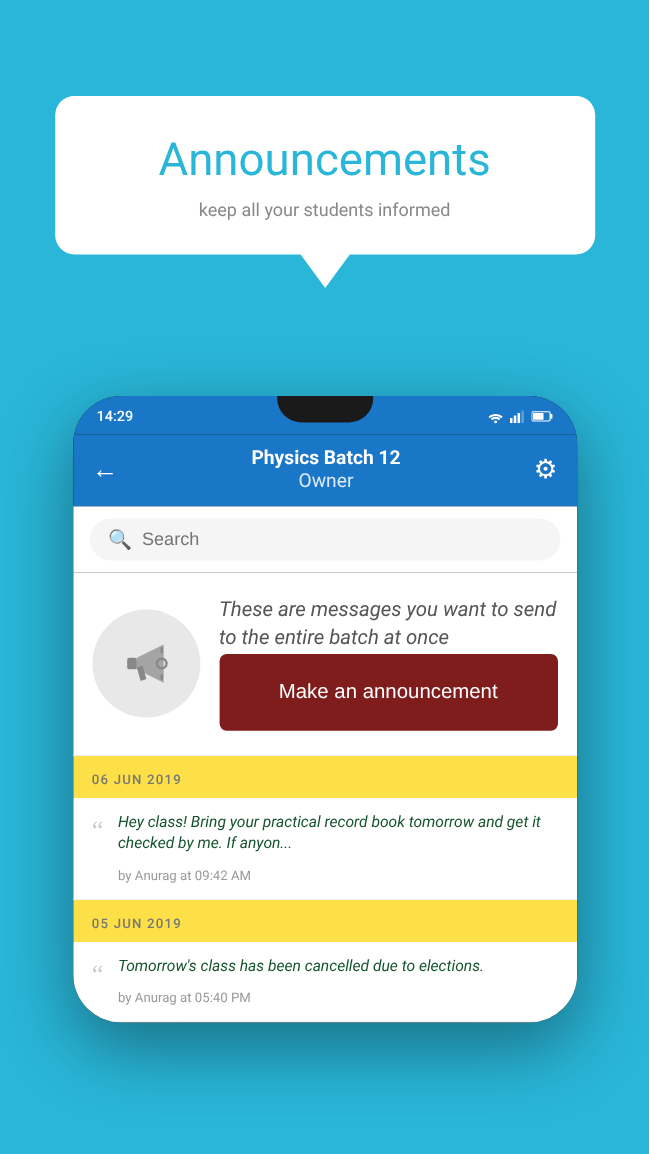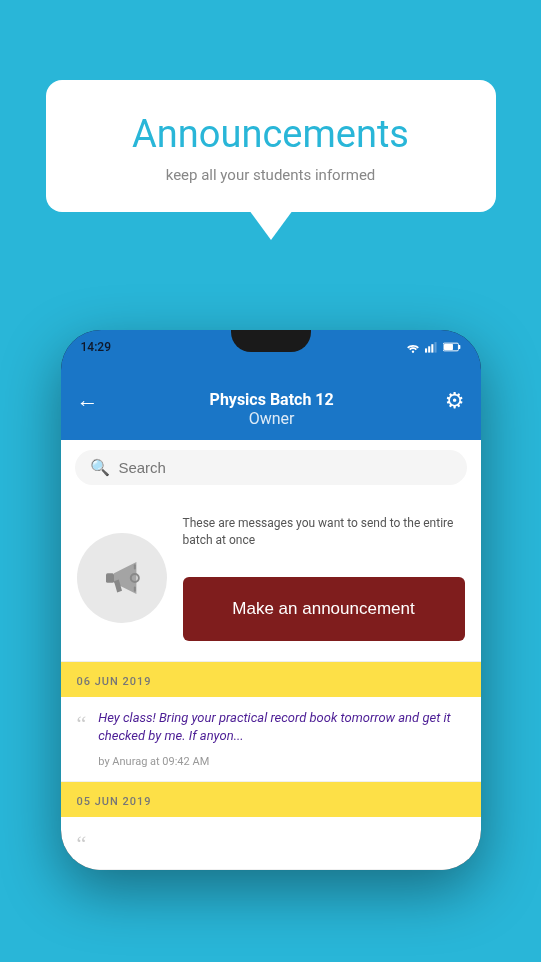--- a/index.html
+++ b/index.html
@@ -77,21 +77,21 @@
     .status-bar {
       background: #1a76c7;
       display: flex;
       justify-content: space-between;
       align-items: center;
       padding: 8px 20px 6px;
       height: 32px;
     }
 
     .status-bar .time {
-      color: #0f172a;
+      color: #ffffff;
       font-size: 12px;
       font-weight: 500;
     }
 
     .status-icons {
       display: flex;
       align-items: center;
       gap: 4px;
     }
 
@@ -128,21 +128,20 @@
     }
 
     .app-header .title-section {
       text-align: center;
     }
 
     .app-header .batch-name {
       color: white;
       font-size: 16px;
       font-weight: 700;
-      margin-top: 18px;
     }
 
     .app-header .owner-label {
       color: rgba(255,255,255,0.85);
       font-size: 16px;
     }
 
     .app-header .settings-icon {
       color: white;
       font-size: 22px;
@@ -234,24 +233,25 @@
     .promo-icon-circle svg {
       width: 48px;
       height: 48px;
     }
 
     .promo-content {
       flex: 1;
     }
 
     .promo-content p {
-      font-size: 12px;
+      font-size: 17px;
       color: #555;
-      margin-bottom: 28px;
+      margin-bottom: 0;
       line-height: 1.4;
+      font-style: italic;
     }
 
     .make-announcement-btn {
       background: #7f1d1d;
       color: white;
       border: none;
       border-radius: 6px;
       padding: 22px 16px;
       font-size: 17px;
       font-weight: 500;
@@ -289,21 +289,21 @@
       flex-shrink: 0;
       font-family: Georgia, serif;
     }
 
     .announcement-text {
       flex: 1;
     }
 
     .announcement-text p {
       font-size: 13px;
-      color: #4c1d95;
+      color: #14532d;
       line-height: 1.45;
       font-style: italic;
       margin-bottom: 4px;
     }
 
     .announcement-text .by-line {
       font-size: 11px;
       color: #999;
       font-style: normal;
     }
@@ -395,16 +395,20 @@
         <span class="by-line">by Anurag at 09:42 AM</span>
       </div>
     </div>
 
     <div class="date-section">
       <span>05 JUN 2019</span>
     </div>
 
     <div class="announcement-item">
       <div class="quote-icon">“</div>
+      <div class="announcement-text">
+        <p>Tomorrow's class has been cancelled due to elections.</p>
+        <span class="by-line">by Anurag at 05:40 PM</span>
+      </div>
     </div>
 
   </div>
 </div>
 
 </body></html>

